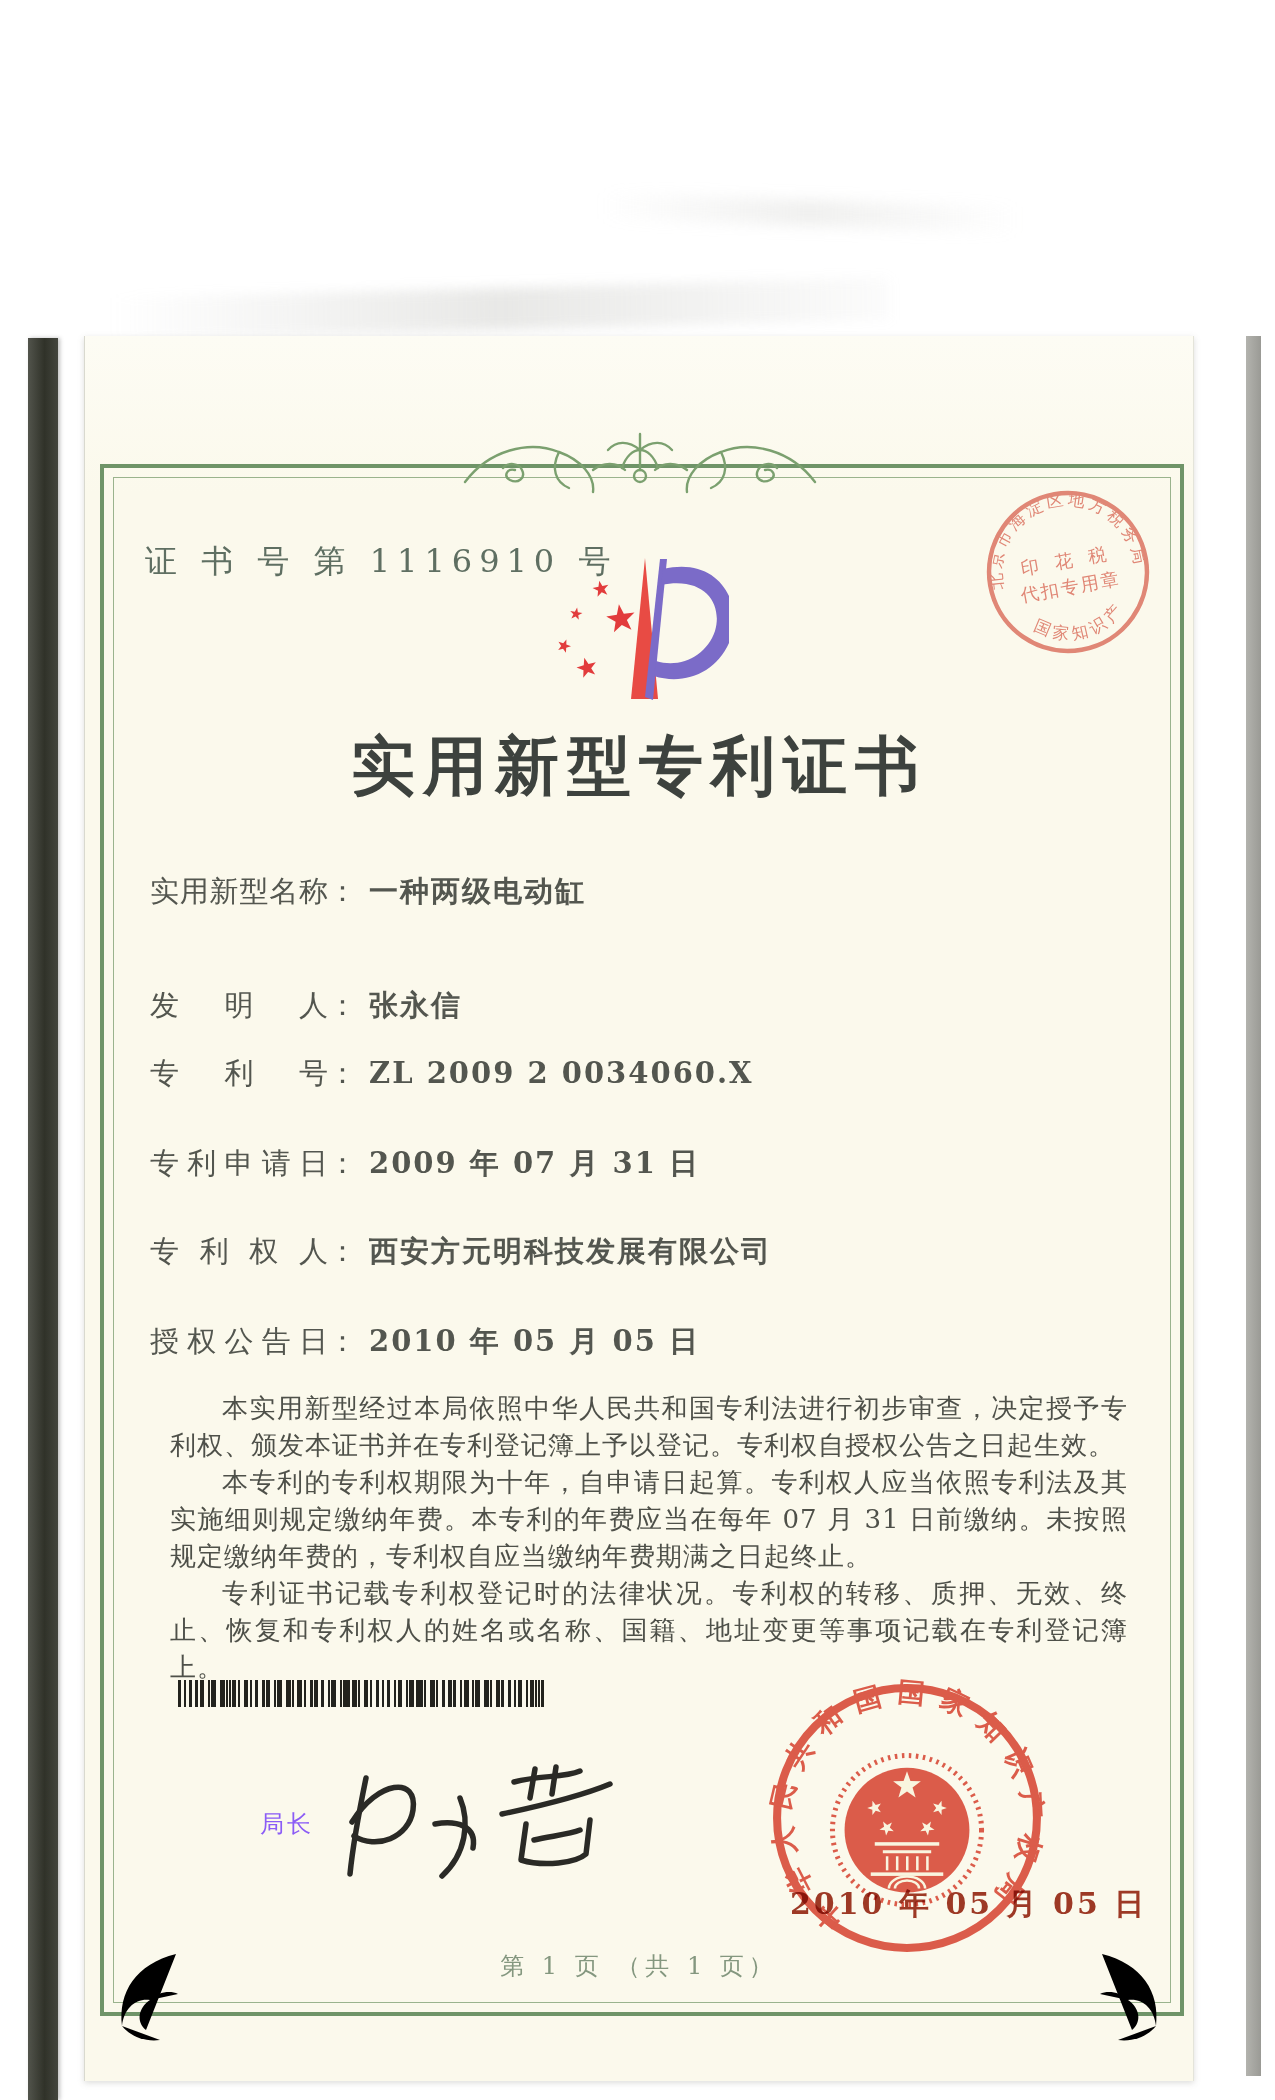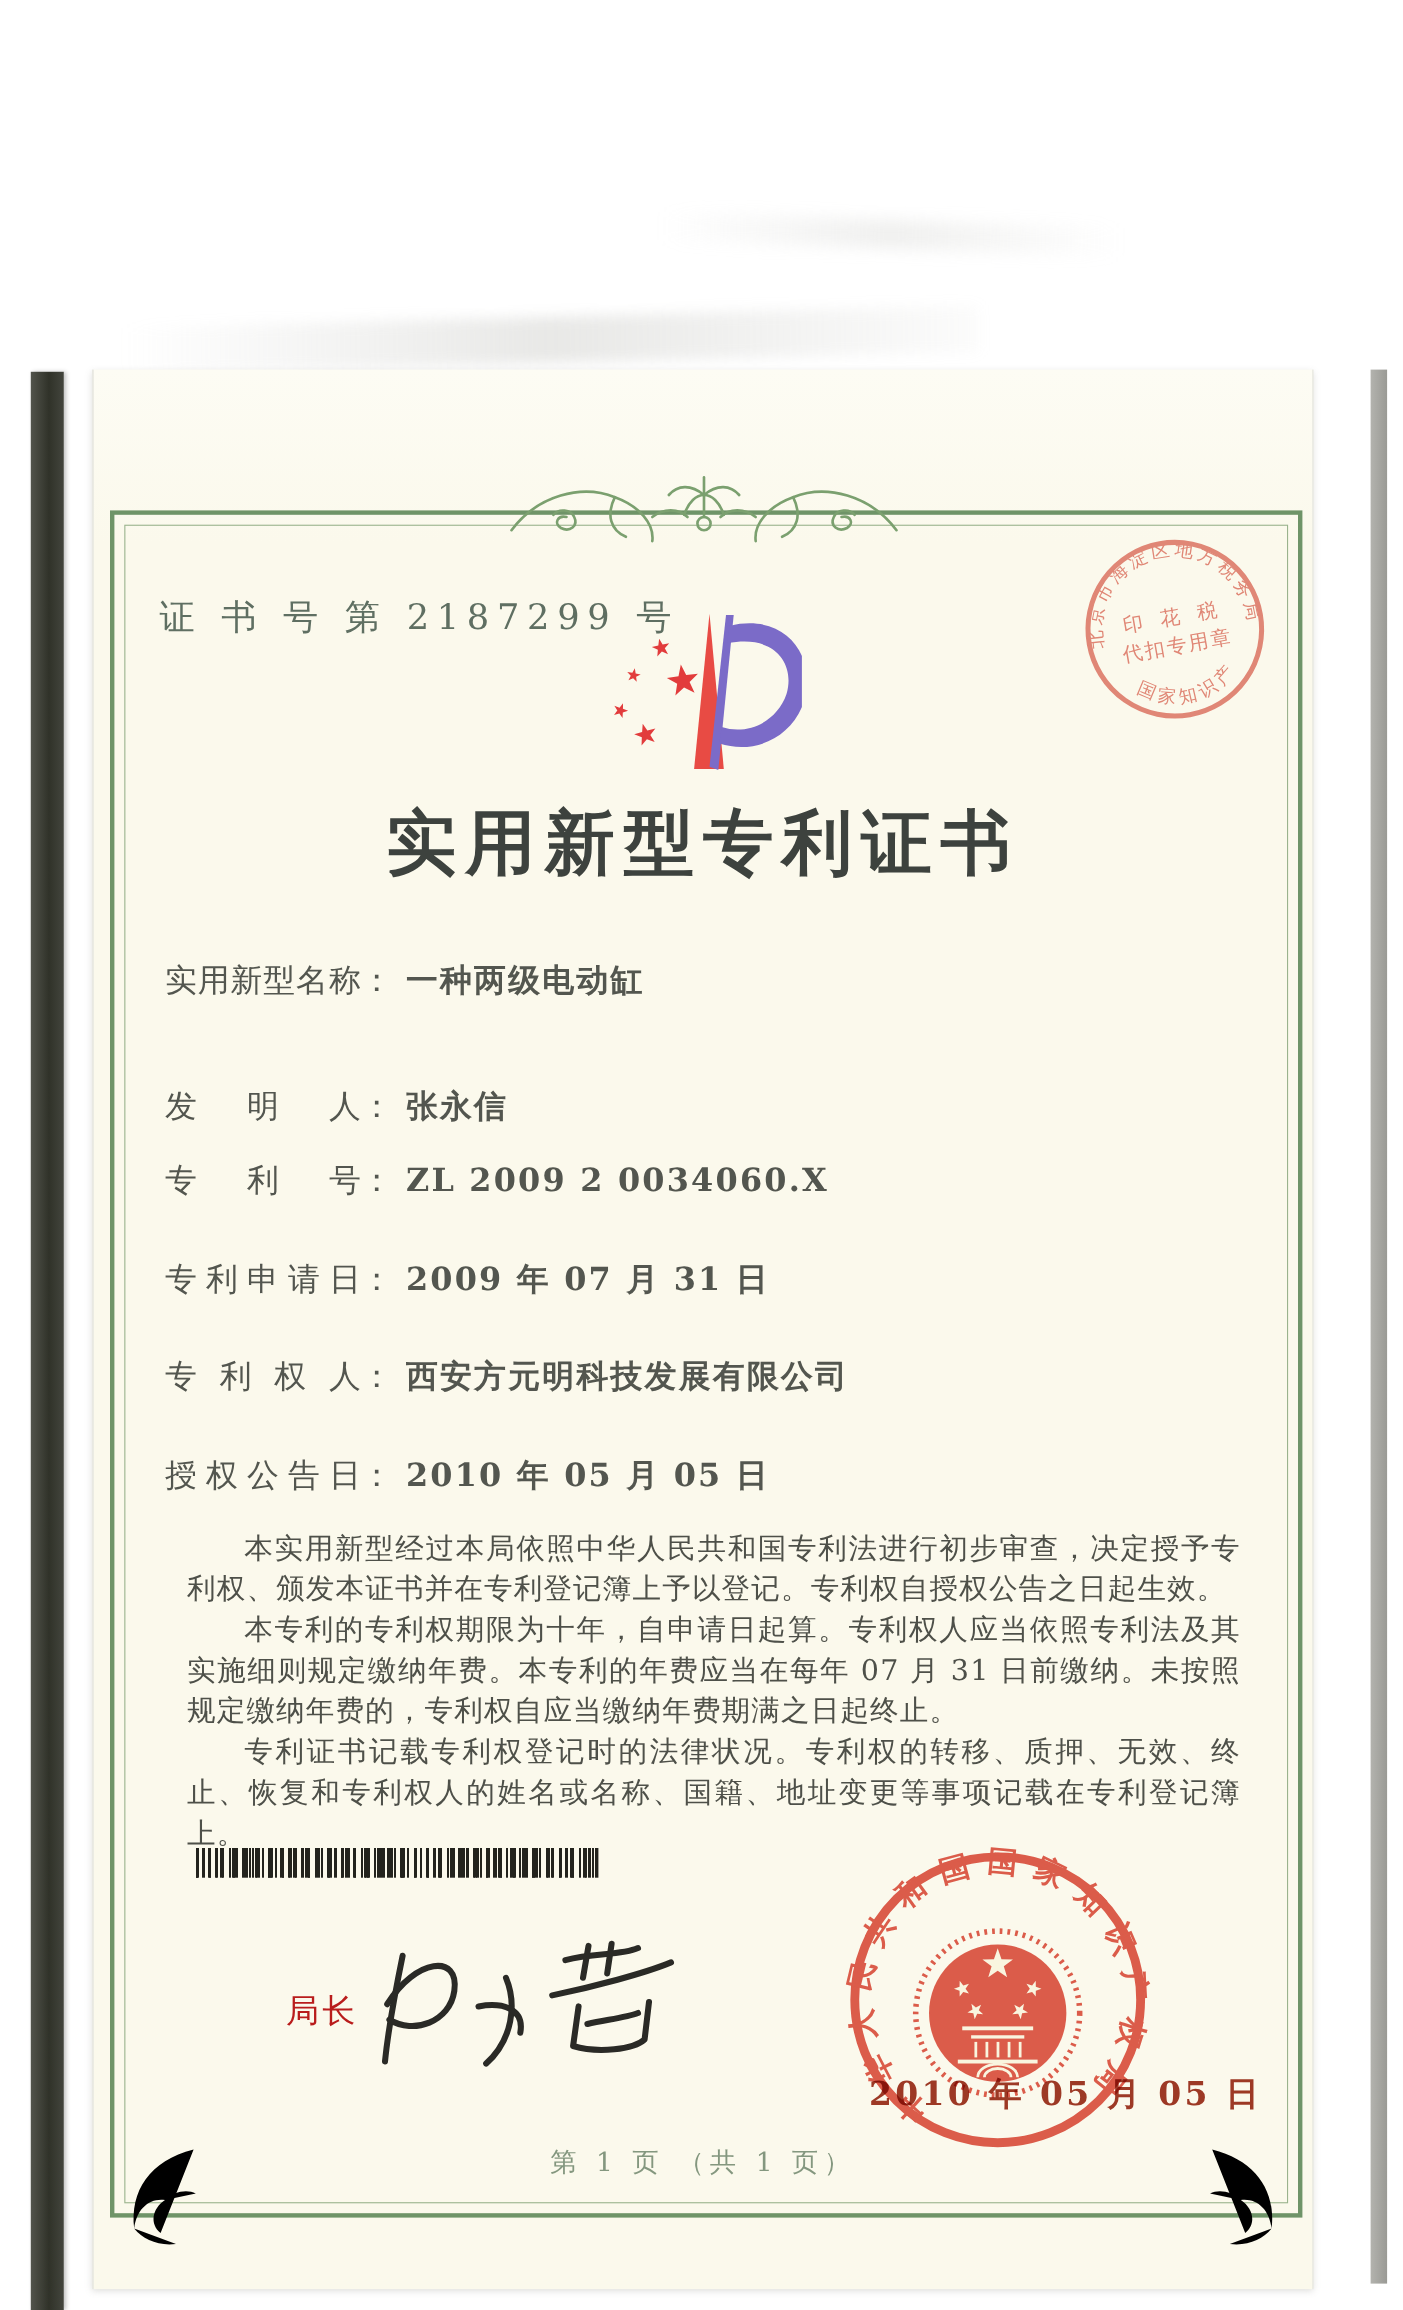--- a/index.html
+++ b/index.html
@@ -49,21 +49,21 @@
   .paragraphs{left:150px;top:1390px;width:978px;font-size:26px;line-height:37px;
     color:#4e5049;text-align:justify;letter-spacing:1px;}
   .paragraphs p{text-indent:52px;margin-left:20px;}
 
   .barcode{left:178px;top:1680px;width:366px;height:27px;
     background:
       repeating-linear-gradient(90deg,#23231d 0 2px,transparent 2px 6px),
       repeating-linear-gradient(90deg,#23231d 0 3px,transparent 3px 11px),
       repeating-linear-gradient(90deg,#23231d 0 2px,transparent 2px 17px);}
 
-  .sig-title{left:260px;top:1808px;font-size:30px;color:#b91c1c;letter-spacing:3px;}
+  .sig-title{left:260px;top:1808px;font-size:24px;color:#8b5cf6;letter-spacing:3px;}
   .sig-svg{left:338px;top:1762px;}
   .sig-svg path{stroke:#2a2a26;stroke-width:5.5;fill:none;stroke-linecap:round;stroke-linejoin:round;}
   .sig-name-hidden{left:380px;top:1800px;opacity:0;font-size:30px;}
 
   .seal-wrap{left:768px;top:1679px;width:278px;height:278px;mix-blend-mode:multiply;opacity:.93;}
   .seal-red{color:var(--seal-red);}
   .seal-date{left:790px;top:1884px;font-size:30px;letter-spacing:3px;color:var(--date-red);
     mix-blend-mode:multiply;font-weight:700;}
 
   .stamp-wrap{left:982px;top:486px;width:172px;height:172px;transform:rotate(-10deg);
@@ -113,21 +113,21 @@
   <path d="M185,26 c12,-10 24,-9 32,0"></path>
   <circle cx="185" cy="52" r="6"></circle>
 </svg>
 <svg class="abs ornament" style="left:106px;top:1948px;" width="80" height="100" viewBox="0 0 80 100">
   <use href="#orn-corner"></use>
 </svg>
 <svg class="abs ornament" style="left:1092px;top:1948px;transform:scaleX(-1);" width="80" height="100" viewBox="0 0 80 100">
   <use href="#orn-corner"></use>
 </svg>
 
-<div class="abs cert-number">证 书 号 第 2187299 号</div>
+<div class="abs cert-number">证 书 号 第 1116910 号</div>
 
 <svg class="abs" style="left:549px;top:556px;" width="180" height="150" viewBox="0 0 180 150">
   <g fill="#e23c3c">
     <use href="#star" transform="translate(52,33) scale(0.85) rotate(-12)"></use>
     <use href="#star" transform="translate(27,58) scale(0.65) rotate(10)"></use>
     <use href="#star" transform="translate(72,63) scale(1.5) rotate(-8)"></use>
     <use href="#star" transform="translate(15,90) scale(0.7) rotate(20)"></use>
     <use href="#star" transform="translate(38,112) scale(1.05) rotate(-15)"></use>
   </g>
   <path d="M96,2 L109,143 L82,143 Z" fill="#e84b44"></path>

